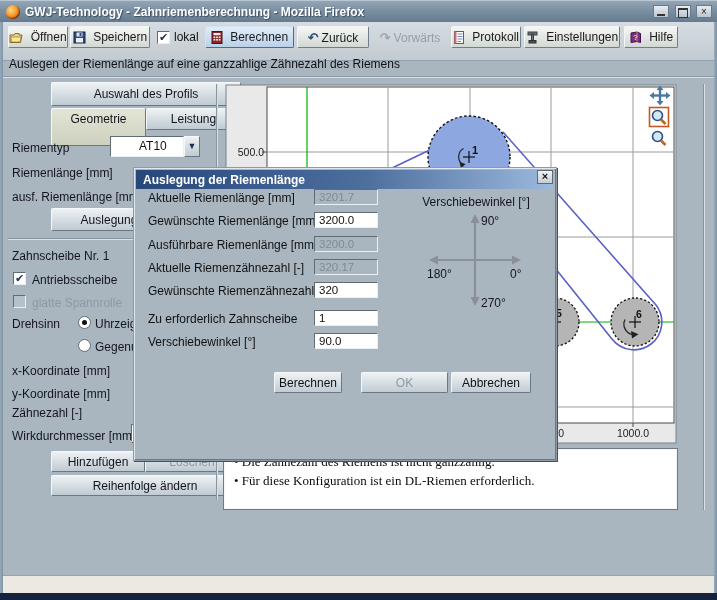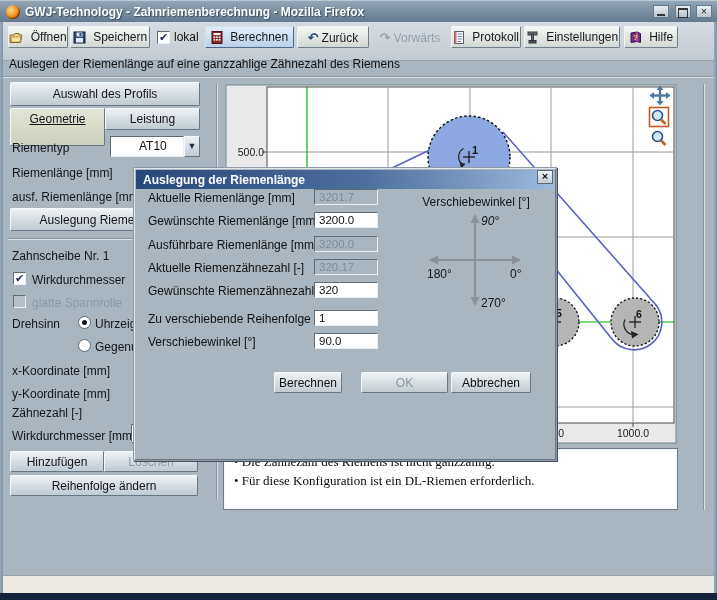--- a/index.html
+++ b/index.html
@@ -39,21 +39,21 @@
   .cbx{position:absolute;width:13px;height:13px;background:#fff;border:1px solid;box-sizing:border-box;
     border-color:#5f6c76 #e8f0f5 #e8f0f5 #5f6c76;font-size:11px;line-height:11px;text-align:center;color:#1b2c55;font-weight:bold;}
   .cbx.off{background:#b5c0c9;color:transparent;}
   .tlokal-label{position:absolute;left:171px;top:8px;}
   
   .subtitle{position:absolute;left:3px;top:53px;width:711px;height:24px;line-height:23px;padding-left:6px;
     box-sizing:border-box;border-bottom:1px solid #8c99a4;box-shadow:0 1px 0 #d9e1e7;}
   
   .sbtn{position:absolute;box-sizing:border-box;text-align:center;
     background:linear-gradient(#eef2f4,#bfcad2);border:1px solid;border-color:#f4f8fa #697884 #697884 #f4f8fa;
-    border-radius:2px;font-size:12px;color:#14141c;}
+    border-radius:2px;font-size:12px;color:#14141c;margin-left:41px;}
   .sbtn.dis{color:#8d99a3;}
   .sbtn.khaki{background:linear-gradient(#e3e5d6,#cdd0bd);}
   .sbl{position:absolute;left:12px;white-space:nowrap;color:#15151c;}
   .sbl.dis{color:#8d99a3;}
   .sep{position:absolute;height:1px;background:#8795a1;box-shadow:0 1px 0 #d9e1e7;}
   .select{position:absolute;background:#fff;border:1px solid;border-color:#5f6c76 #e8f0f5 #e8f0f5 #5f6c76;
     box-sizing:border-box;padding:2px 0 0 5px;}
   .selarrow{position:absolute;box-sizing:border-box;text-align:center;font-size:9px;color:#1a2f56;
     background:linear-gradient(#eef2f4,#bfcad2);border:1px solid;border-color:#f4f8fa #697884 #697884 #f4f8fa;padding-top:4px;}
   .radio{position:absolute;width:13px;height:13px;border-radius:50%;background:#fff;
@@ -173,36 +173,36 @@
           <path d="M8 1 L8 10.5" stroke="#caa" stroke-width="0.8"></path>
           <text x="4" y="9" font-size="8" font-weight="bold" fill="#f4d23c">?</text>
         </svg>
       <span>Hilfe</span>
     </div>
   </div>
 
   <div class="subtitle">Auslegen der Riemenlänge auf eine ganzzahlige Zähnezahl des Riemens</div>
 
   <div class="sbtn" style="left:10px;top:82px;width:190px;height:24px;padding-top:4px;">Auswahl des Profils</div>
-  <div class="sbtn khaki" style="left:10px;top:108px;width:95px;height:38px;padding-top:3px;text-decoration:underline;">Geometrie</div>
+  <div class="sbtn khaki" style="left:10px;top:108px;width:95px;height:38px;padding-top:3px;">Geometrie</div>
   <div class="sbtn" style="left:105px;top:108px;width:95px;height:22px;padding-top:3px;">Leistung</div>
 
   <div class="sbl" style="top:141px;">Riementyp</div>
   <div class="select" style="left:110px;top:136px;width:74px;height:21px;padding-left:28px;">AT10</div>
   <div class="selarrow" style="left:184px;top:136px;width:16px;height:21px;">▼</div>
 
   <div class="sbl" style="top:166px;">Riemenlänge [mm]</div>
   <div class="sbl" style="top:190px;">ausf. Riemenlänge [mm]</div>
   <div class="sbtn" style="left:10px;top:208px;width:190px;height:23px;padding-top:4px;">Auslegung Riemenlänge</div>
 
   <div class="sep" style="left:8px;top:238px;width:202px;"></div>
 
   <div class="sbl" style="top:249px;">Zahnscheibe Nr. 1</div>
   <div class="cbx" style="left:13px;top:272px;">✔</div>
-  <div class="sbl" style="left:32px;top:273px;">Wirkdurchmesser</div>
+  <div class="sbl" style="left:32px;top:273px;">Antriebsscheibe</div>
   <div class="cbx off" style="left:13px;top:295px;"></div>
   <div class="sbl dis" style="left:32px;top:296px;">glatte Spannrolle</div>
 
   <div class="sbl" style="top:317px;">Drehsinn</div>
   <div class="radio sel" style="left:78px;top:316px;"></div>
   <div class="sbl" style="left:95px;top:317px;">Uhrzeigersinn</div>
   <div class="radio" style="left:78px;top:339px;"></div>
   <div class="sbl" style="left:95px;top:340px;">Gegenuhrzeigersinn</div>
 
   <div class="sbl" style="top:364px;">x-Koordinate [mm]</div>
@@ -317,39 +317,39 @@
     <div class="drow-label" style="top:23px;">Aktuelle Riemenlänge [mm]</div>
     <div class="dinput dis" style="top:21px;">3201.7</div>
     <div class="drow-label" style="top:46px;">Gewünschte Riemenlänge [mm]</div>
     <div class="dinput" style="top:44px;">3200.0</div>
     <div class="drow-label" style="top:70px;">Ausführbare Riemenlänge [mm]</div>
     <div class="dinput dis" style="top:68px;">3200.0</div>
     <div class="drow-label" style="top:93px;">Aktuelle Riemenzähnezahl [-]</div>
     <div class="dinput dis" style="top:91px;">320.17</div>
     <div class="drow-label" style="top:116px;">Gewünschte Riemenzähnezahl [-]</div>
     <div class="dinput" style="top:114px;">320</div>
-    <div class="drow-label" style="top:144px;">Zu verschiebende Reihenfolge</div>
+    <div class="drow-label" style="top:144px;">Zu erforderlich Zahnscheibe</div>
     <div class="dinput" style="top:142px;">1</div>
     <div class="drow-label" style="top:167px;">Verschiebewinkel [°]</div>
     <div class="dinput" style="top:165px;">90.0</div>
 
     <div class="clabel" style="left:282px;top:27px;width:120px;text-align:center;">Verschiebewinkel [°]</div>
     <svg style="position:absolute;left:281px;top:42px;" width="126" height="102">
       <g stroke="#8a9096" stroke-width="2.2">
         <line x1="60" y1="12" x2="60" y2="88"></line>
         <line x1="22" y1="50" x2="98" y2="50"></line>
       </g>
       <g fill="#8a9096">
         <polygon points="55.5,13 64.5,13 60,4"></polygon>
         <polygon points="55.5,87 64.5,87 60,96"></polygon>
         <polygon points="23,45.5 23,54.5 14,50"></polygon>
         <polygon points="97,45.5 97,54.5 106,50"></polygon>
       </g>
     </svg>
-    <div class="clabel" style="left:347px;top:46px;font-style:italic;">90°</div>
+    <div class="clabel" style="left:347px;top:46px;">90°</div>
     <div class="clabel" style="left:293px;top:99px;">180°</div>
     <div class="clabel" style="left:376px;top:99px;">0°</div>
     <div class="clabel" style="left:347px;top:128px;">270°</div>
 
     <div class="dbtn" style="left:140px;width:68px;">Berechnen</div>
     <div class="dbtn dis" style="left:227px;width:87px;">OK</div>
     <div class="dbtn" style="left:317px;width:80px;">Abbrechen</div>
   </div>
 
 </div>

